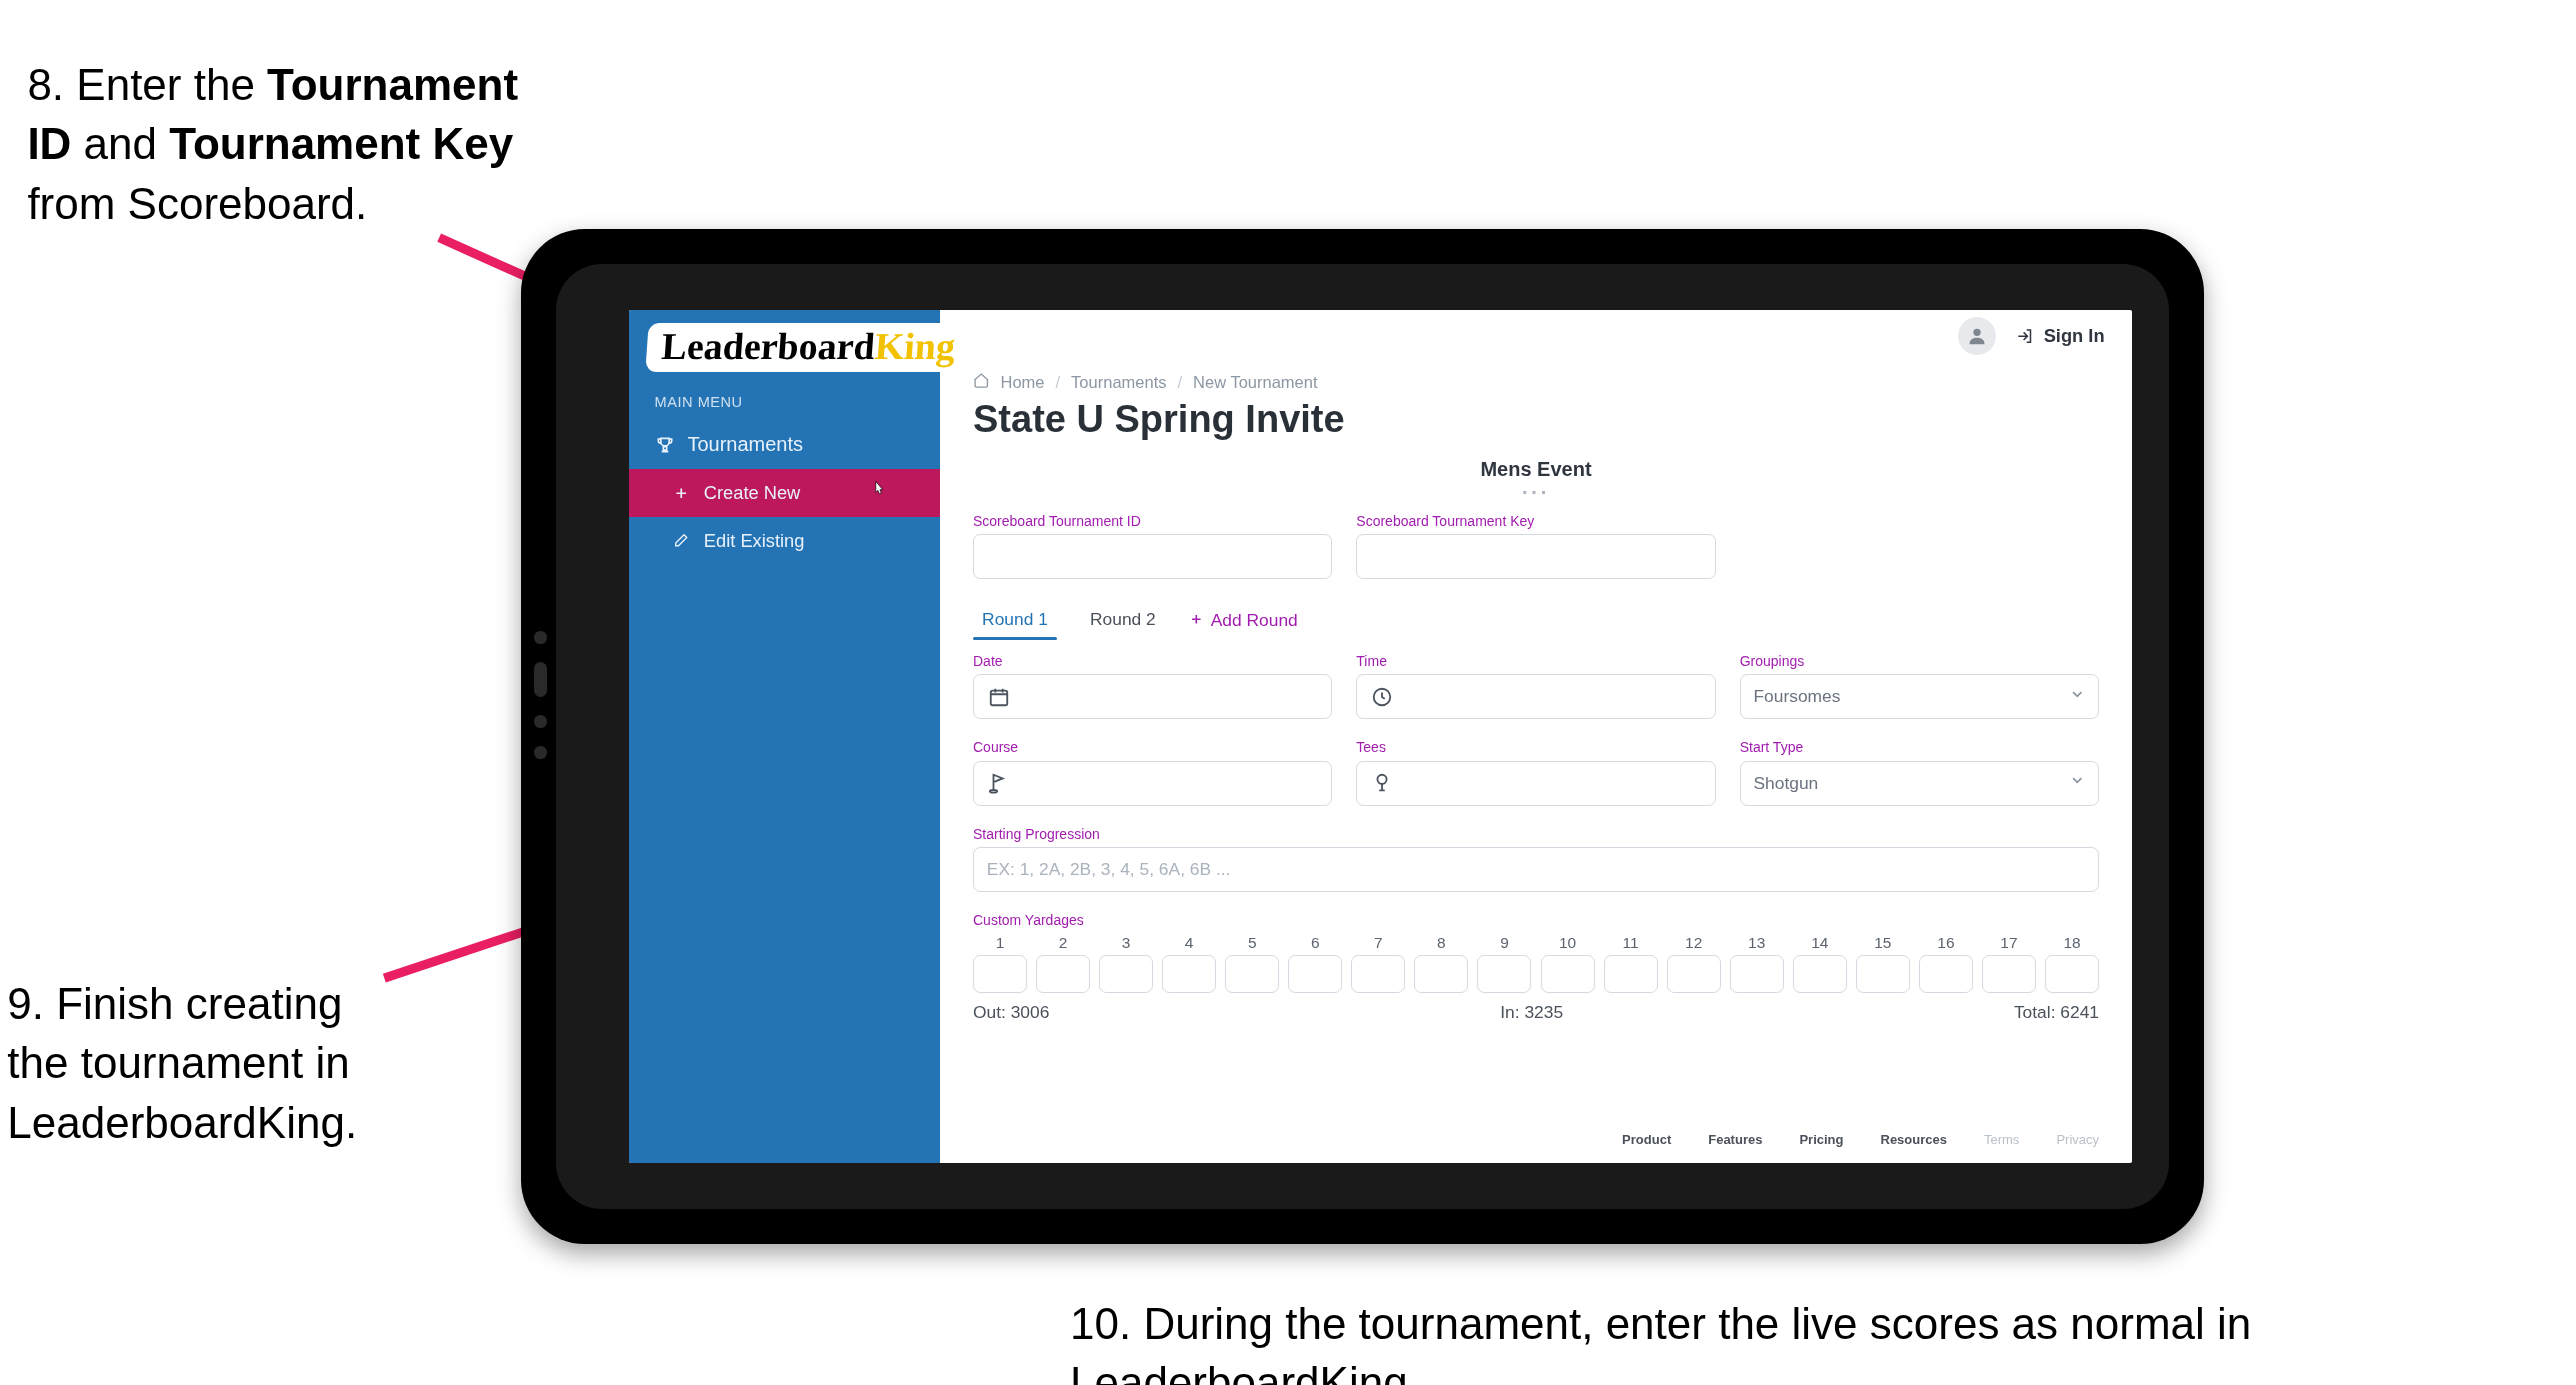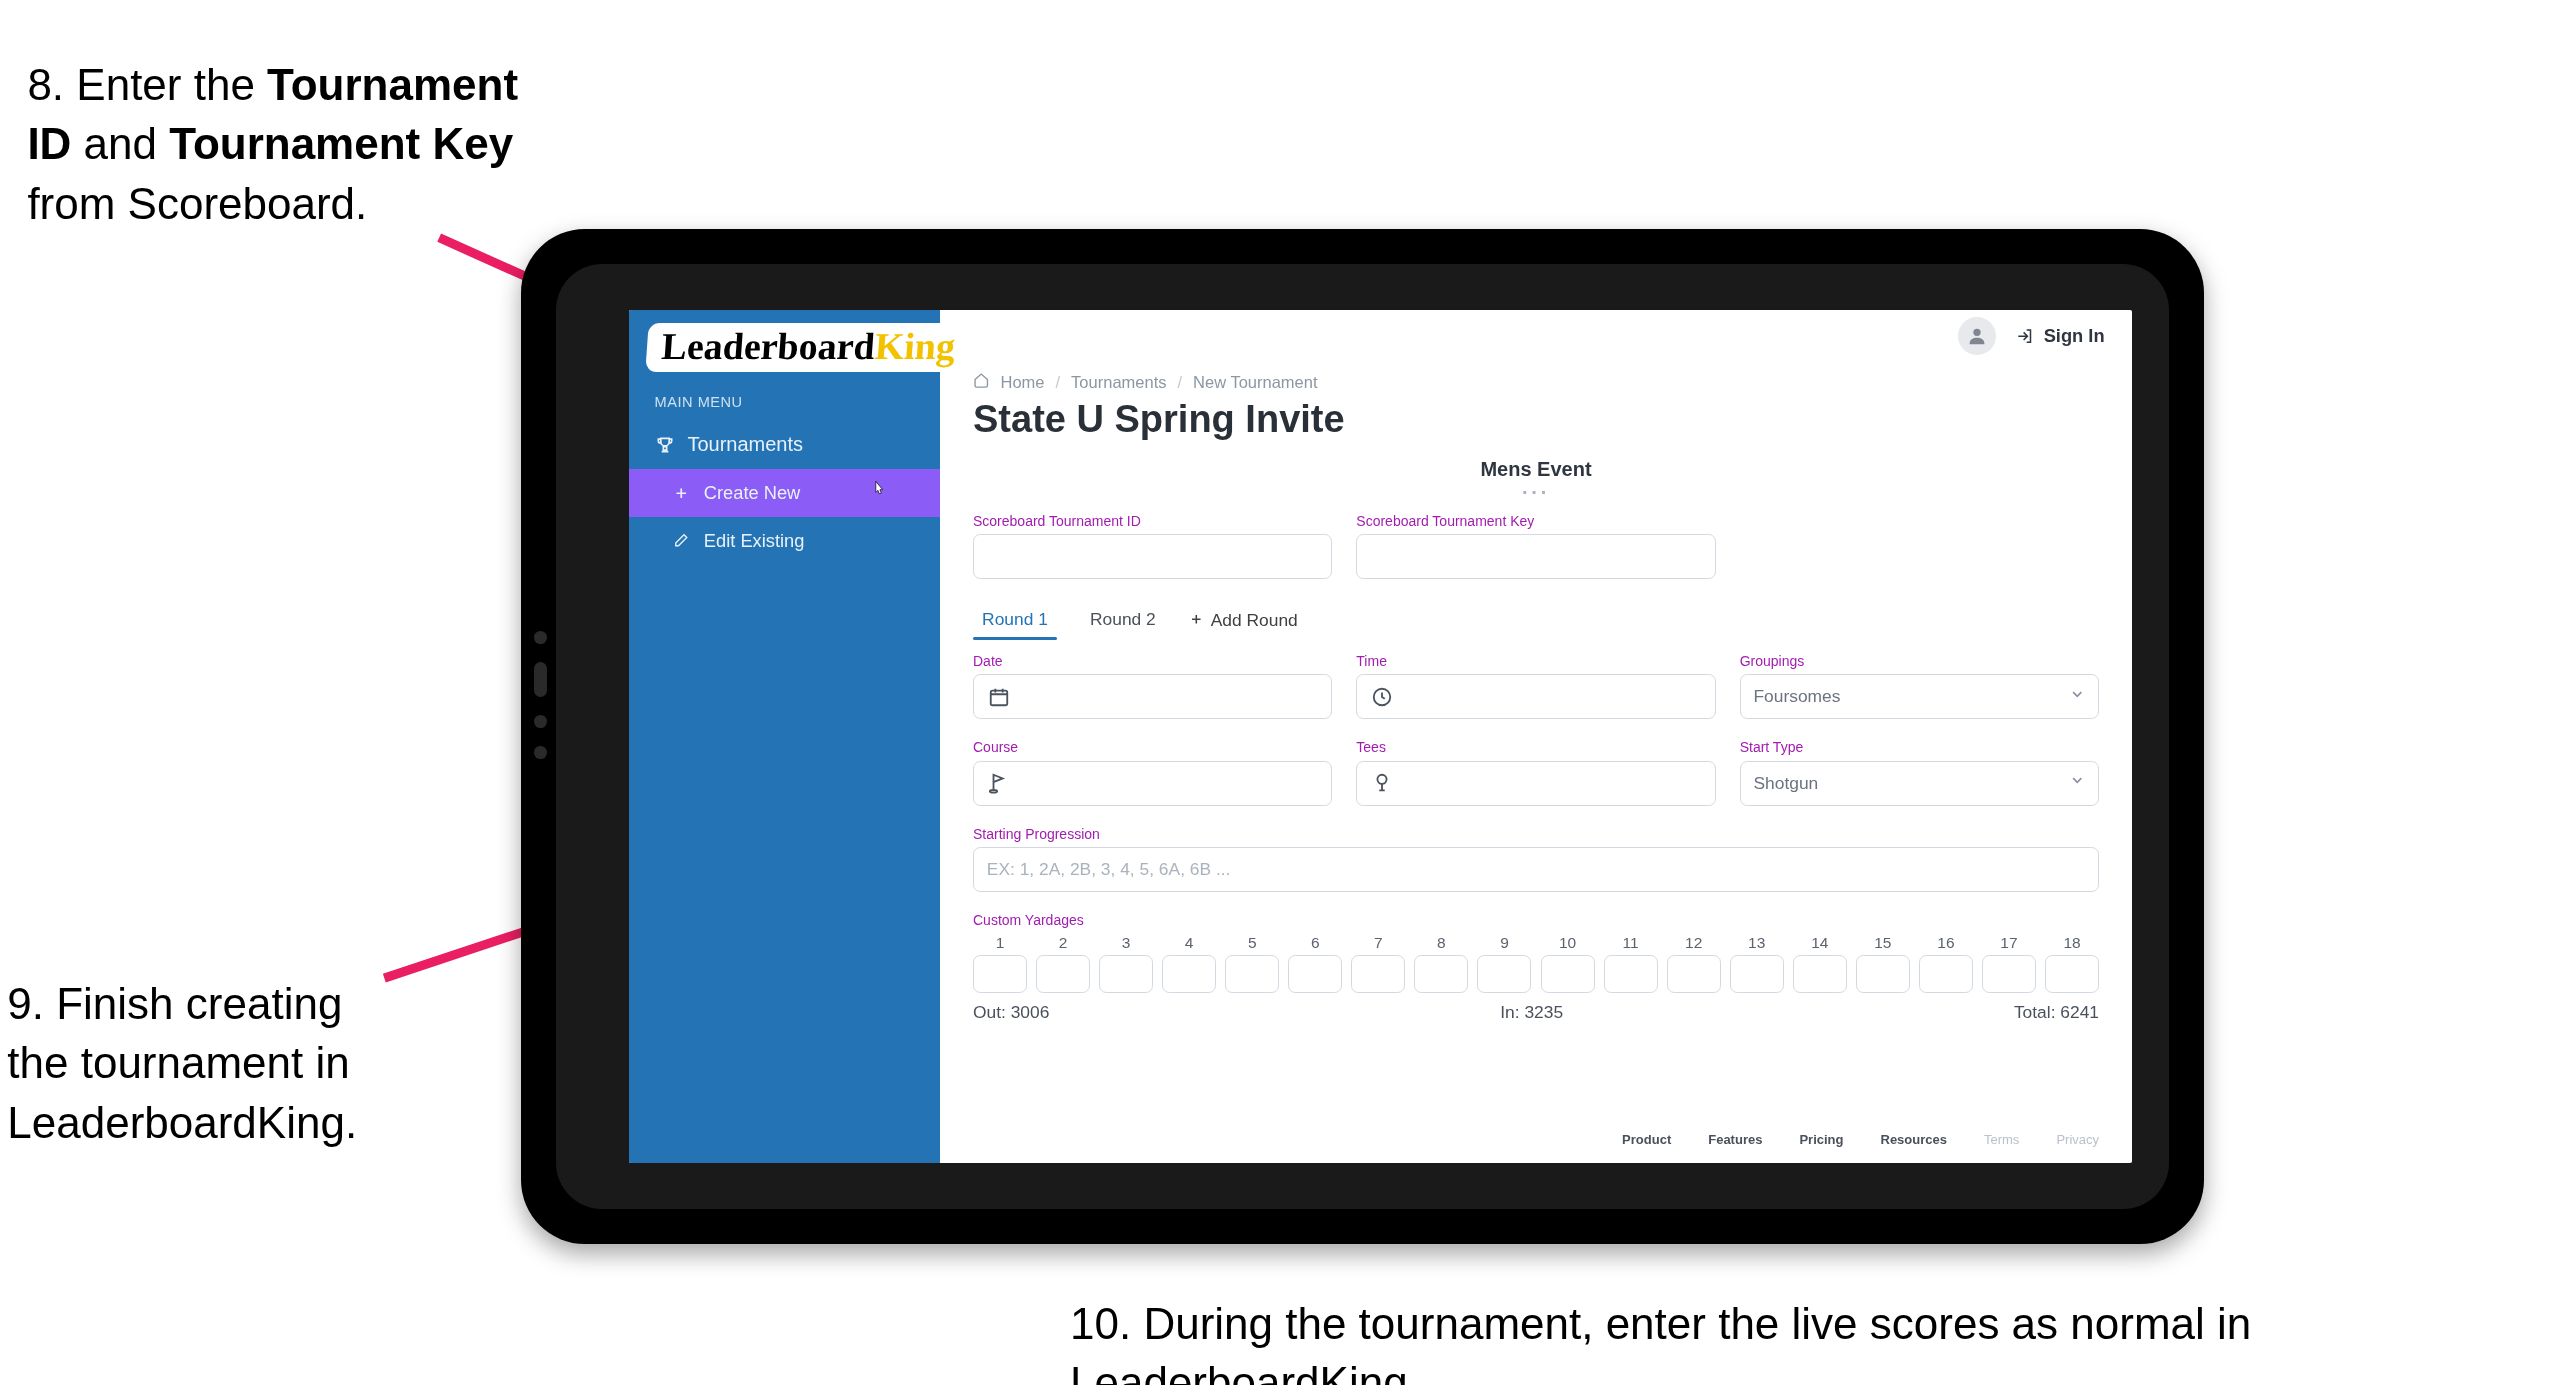--- a/index.html
+++ b/index.html
@@ -88,21 +88,21 @@
     padding: 12.8px 25.6px;
     font-size: 20px;
     color: #e8f1fa;
     cursor: pointer;
   }
   .nav-item.sub {
     padding: 12.8px 12.8px 12.8px 42px;
     font-size: 18.3px;
   }
   .nav-item.active {
-    background: #8b5cf6;
+    background: #be185d;
     position: relative;
     text-align: right;
   }
   .nav-item .ico {
     width: 20px; height: 20px;
     display: inline-flex; align-items: center; justify-content: center;
     flex-shrink: 0;
   }
   .cursor-pointer {
     position: absolute;
@@ -195,21 +195,21 @@
     margin-top: 24px;
     border-bottom: 0.9px solid transparent;
     font-size: 17.4px;
   }
   .tab { padding: 5.5px 9.1px 9.1px; color: #4a515b; cursor: pointer; position: relative; }
   .tab.active { color: #2474b5; }
   .tab.active::after {
     content:""; position:absolute; left:0; right:0; bottom:-0.9px;
     height:2.7px; background:#2474b5; border-radius:1.8px;
   }
-  .add-round { color:#404040; display:flex; align-items:center; gap:7.3px; cursor:pointer; }
+  .add-round { color:#a21caf; display:flex; align-items:center; gap:7.3px; cursor:pointer; }
 
   .full { margin-top: 20px; }
   .full .input { width: 100%; }
 
   .custom-yardages { margin-top: 20px; }
   .holes-row {
     display: grid;
     grid-template-columns: repeat(18, 1fr);
     gap: 9.1px;
     margin-top: 5.5px;

